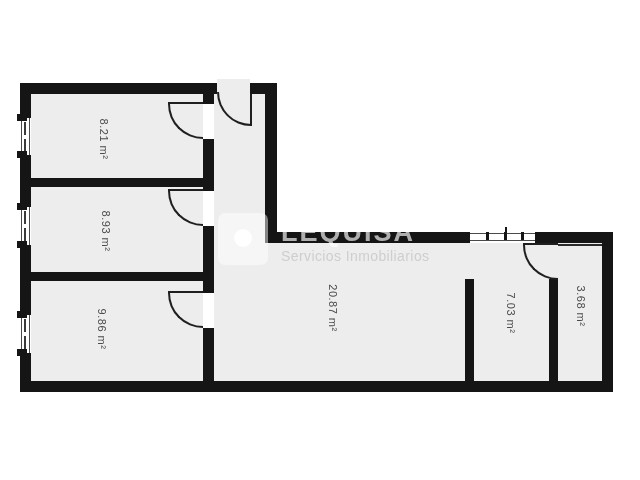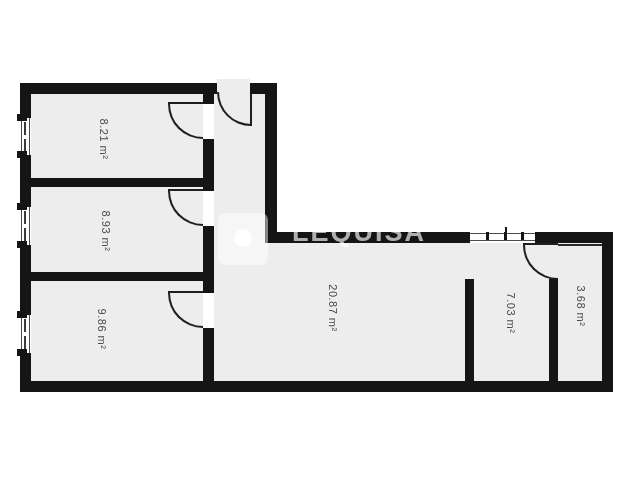--- a/index.html
+++ b/index.html
@@ -28,21 +28,21 @@
   
   .wm-square{
     position:absolute;left:218px;top:213px;width:50px;height:52px;border-radius:7px;
     background:rgba(255,255,255,0.48);z-index:8;
   }
   .wm-circle{
     position:absolute;left:16px;top:16px;width:18px;height:18px;border-radius:50%;
     background:rgba(255,255,255,0.92);
   }
   .wm-brand{
-    position:absolute;left:292px;top:217px;z-index:8;
+    position:absolute;left:281px;top:217px;z-index:8;
     font-size:27px;font-weight:bold;letter-spacing:2px;
     color:rgba(255,255,255,0.66);white-space:nowrap;
   }
   .wm-sub{
     position:absolute;left:281px;top:248px;z-index:8;
     font-size:14px;letter-spacing:.4px;
     color:rgba(168,168,168,0.45);white-space:nowrap;
   }
 </style>
 </head>
@@ -125,14 +125,15 @@
   <div class="room-label" style="left:106px;top:231px;">8.93 m²</div>
   <div class="room-label" style="left:102px;top:329px;">9.86 m²</div>
   <div class="room-label" style="left:333px;top:308px;">20.87 m²</div>
   <div class="room-label" style="left:511px;top:313px;">7.03 m²</div>
   <div class="room-label" style="left:581px;top:306px;">3.68 m²</div>
 
   <div class="wm-square">
     <div class="wm-circle"></div>
   </div>
   <div class="wm-brand">LEQUISA</div>
+  <div class="wm-sub">Servicios Inmobiliarios</div>
 
 </div>
 
 </body></html>

